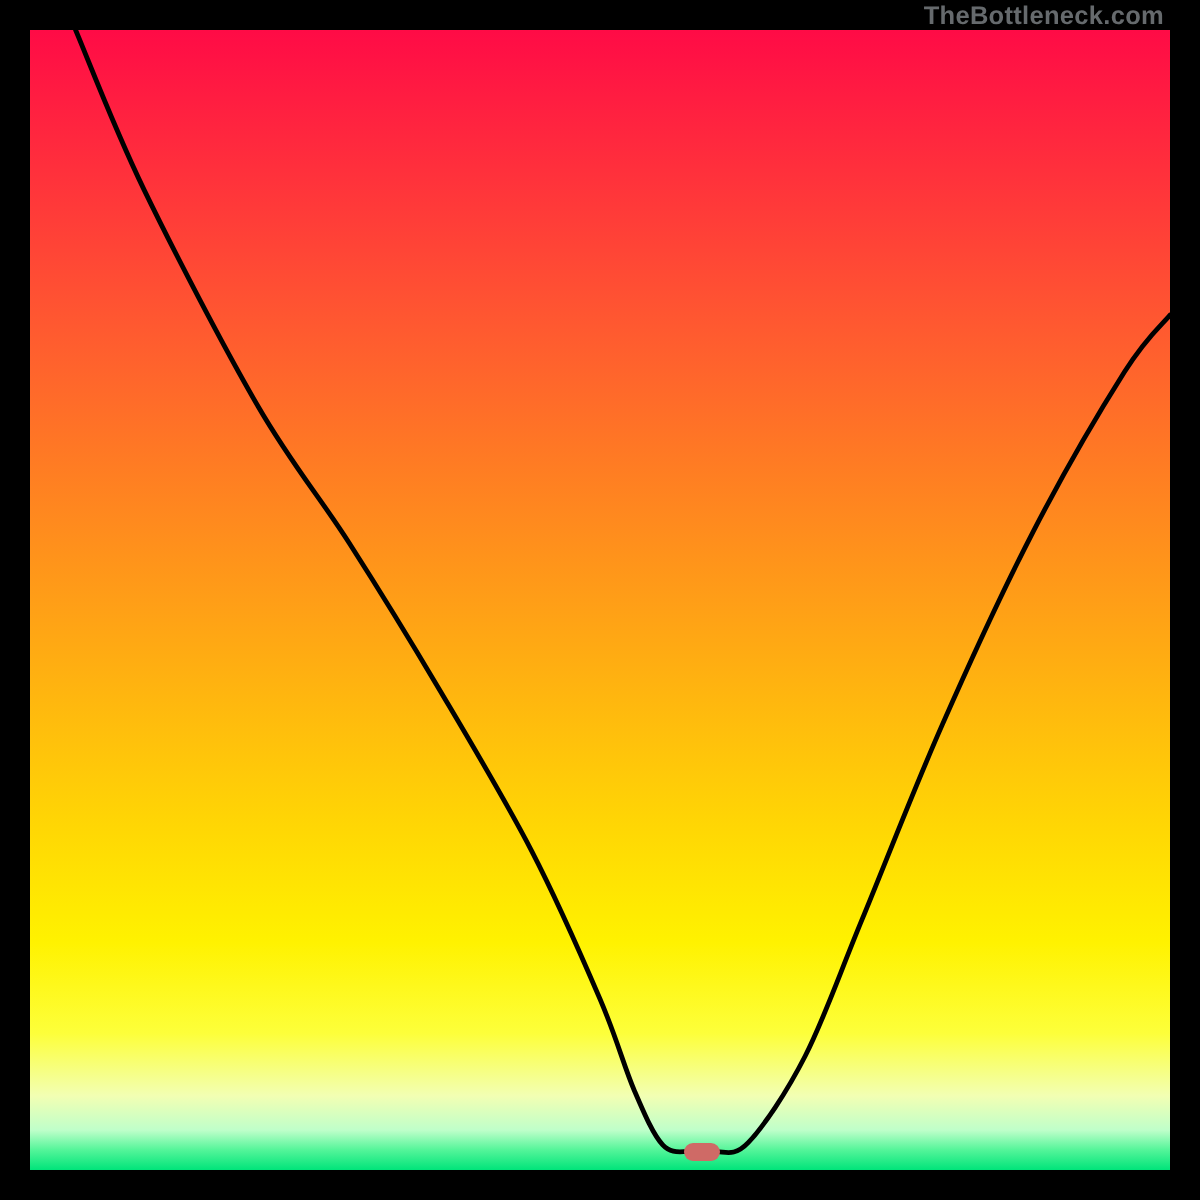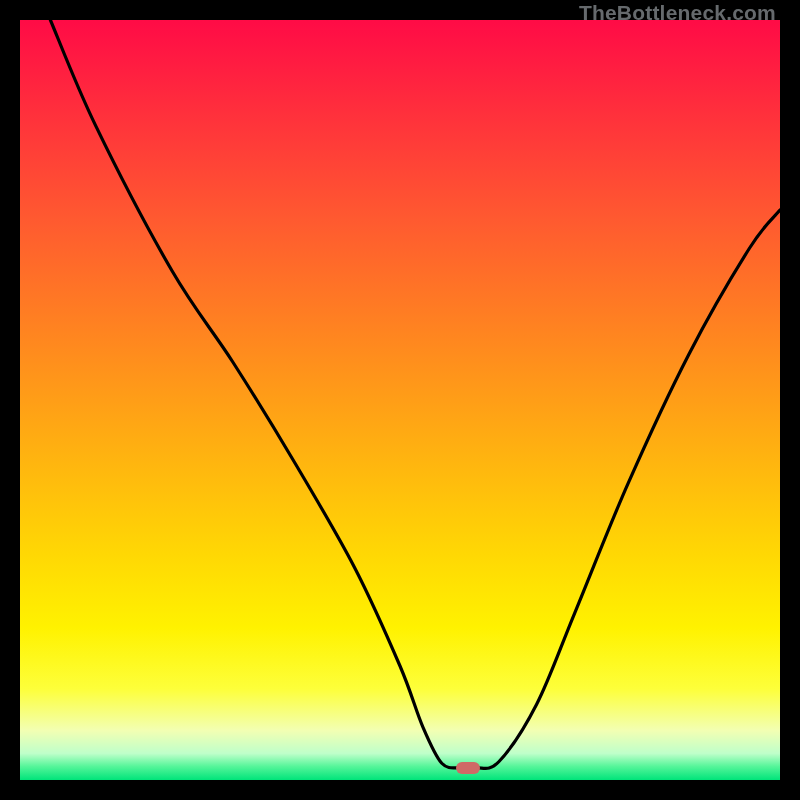--- a/index.html
+++ b/index.html
@@ -61,21 +61,21 @@
     height: 12px;
     border-radius: 6px;
     background: #cf6a66;
     transform: translate(-50%, -50%);
   }
   .watermark {
     position: absolute;
     top: 1px;
     right: 24px;
     color: #666a6d;
-    font-size: 21px;
+    font-size: 17px;
     font-weight: 600;
     letter-spacing: 0.2px;
   }
 </style>
 </head>
 <body>
 
 <div class="frame">
 
   <div class="watermark">TheBottleneck.com</div>

